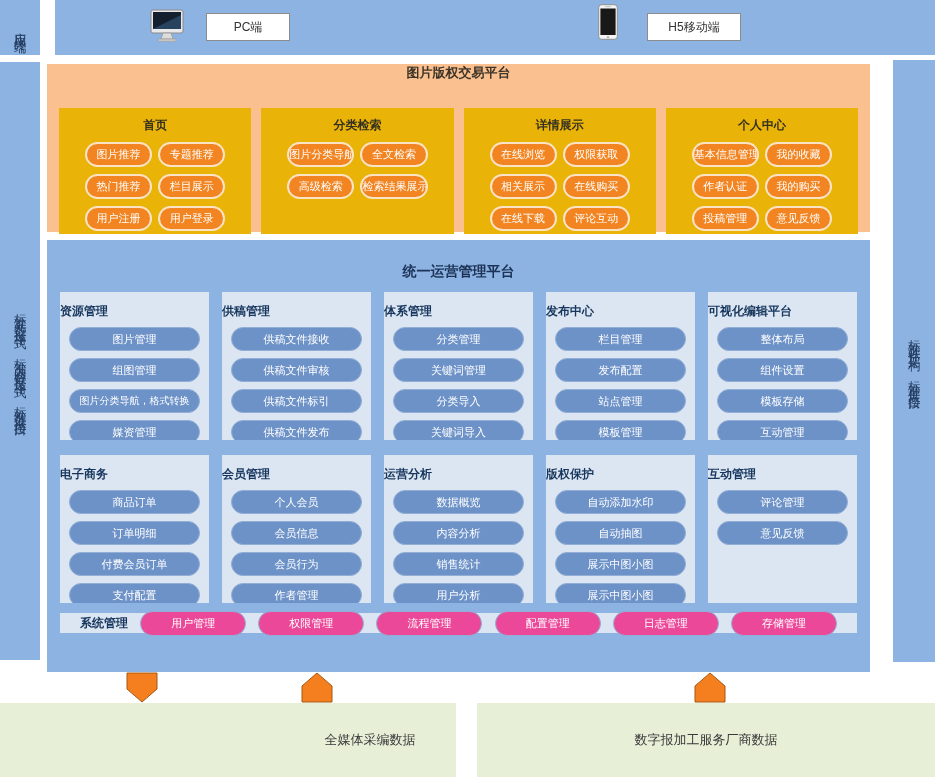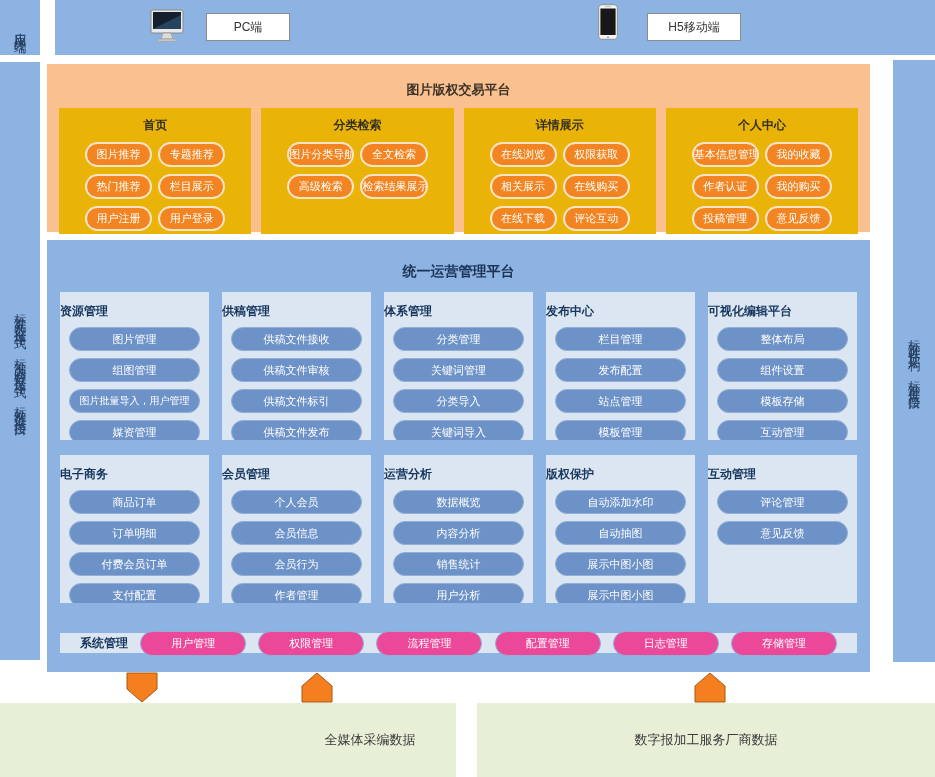--- a/index.html
+++ b/index.html
@@ -16,39 +16,39 @@
   #right-standards{left:893px;top:60px;width:42px;height:602px;display:flex;align-items:center;justify-content:center;}
   .vtext{writing-mode:vertical-rl;text-orientation:upright;letter-spacing:4px;font-size:12.5px;color:#233c60;line-height:1;}
   #left-terminal .vtext{letter-spacing:3px;}
   .term-box{position:absolute;background:#fff;border:1px solid #8c8c8c;font-size:12px;color:#333;
     display:flex;align-items:center;justify-content:center;}
   #pc-box{left:151px;top:13px;width:82px;height:26px;}
   #h5-box{left:592px;top:13px;width:92px;height:26px;}
   
   #trade{left:47px;top:64px;width:823px;height:168px;background:#fac090;}
   .platform-title{text-align:center;font-weight:bold;}
-  #trade .platform-title{padding-top:17px;font-size:13px;color:#40engine;}
+  #trade .platform-title{font-size:13px;color:#40engine;}
   #trade .platform-title{color:#3c3328;}
   #trade-cols{position:absolute;left:12px;right:12px;top:44px;display:flex;gap:10px;}
   .t-col{flex:1;background:#eab308;height:116px;padding:5px 26px;box-sizing:content-box;}
   .o-title{text-align:center;font-weight:bold;font-size:12px;color:#33301f;margin:4px 0 8px;}
   .pill-grid{display:grid;grid-template-columns:1fr 1fr;gap:7px 6px;}
   .o-pill{background:#f28522;border:2px solid #fbe4c6;border-radius:14px;color:#fff;font-size:11px;
     height:21px;line-height:21px;text-align:center;white-space:nowrap;overflow:hidden;}
   
   #ops{left:47px;top:240px;width:823px;height:432px;background:#8db3e2;}
   #ops .platform-title{padding-top:23px;font-size:14px;color:#1c3357;}
   .ops-row{position:absolute;left:13px;right:13px;display:flex;gap:13px;}
   #ops-row1{top:52px;}
   #ops-row2{top:215px;}
   .b-col{flex:1;background:#dbe6f2;height:148px;overflow:hidden;}
   .b-title{text-align:left;font-weight:bold;font-size:12px;color:#17365d;margin:11px 0 2px;}
   .b-pill{background:#6d92c8;border:1px solid #92aed6;border-radius:13px;color:#fff;font-size:11px;
     height:22px;line-height:22px;text-align:center;margin:7px 9px 0;white-space:nowrap;overflow:hidden;}
-  #system-row{position:absolute;left:13px;right:13px;top:393px;height:20px;background:#dbe6f2;
+  #system-row{position:absolute;left:13px;right:13px;top:373px;height:20px;background:#dbe6f2;
     display:flex;align-items:center;justify-content:space-between;padding:0 20px;box-sizing:border-box;}
   .sys-label{font-weight:bold;font-size:12px;color:#17365d;white-space:nowrap;}
   .sys-pill{background:#ec4899;border:1px solid #92aed6;border-radius:13px;color:#fff;font-size:11px;
     width:104px;height:23px;line-height:23px;text-align:center;white-space:nowrap;}
   
   .flow-arrow{position:absolute;width:32px;height:31px;}
   
   .ds{position:absolute;top:703px;height:74px;background:#e8efd7;display:flex;align-items:center;
     justify-content:center;font-size:13px;color:#3a3a3a;box-sizing:border-box;}
   #ds-left{left:0;width:456px;padding-left:284px;}
@@ -138,21 +138,21 @@
     </div>
 </section>
 
 <section id="ops" class="abs">
   <div class="platform-title">统一运营管理平台</div>
   <div id="ops-row1" class="ops-row">
       <div class="b-col">
         <div class="b-title">资源管理</div>
         <div class="b-pill">图片管理</div>
         <div class="b-pill">组图管理</div>
-        <div class="b-pill" style="font-size: 10px;">图片批量导入，用户管理</div>
+        <div class="b-pill" style="font-size: 10px;">图片分类导航，格式转换</div>
         <div class="b-pill">媒资管理</div>
       </div>
       <div class="b-col">
         <div class="b-title">供稿管理</div>
         <div class="b-pill">供稿文件接收</div>
         <div class="b-pill">供稿文件审核</div>
         <div class="b-pill">供稿文件标引</div>
         <div class="b-pill">供稿文件发布</div>
       </div>
       <div class="b-col">

